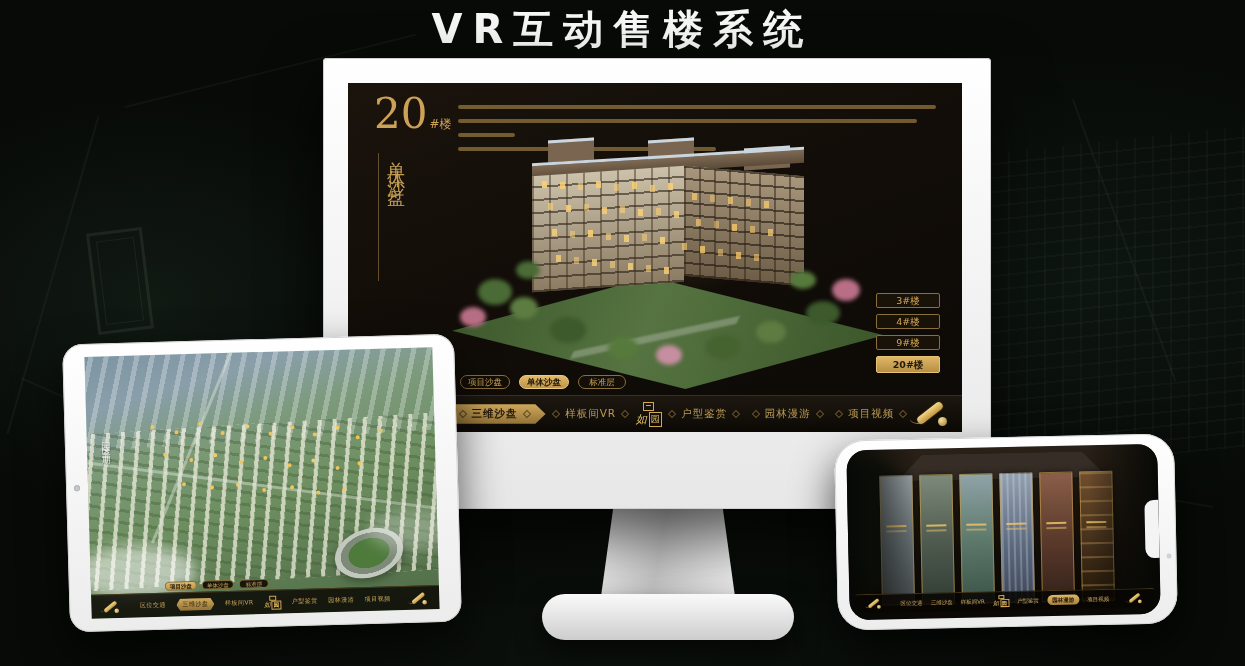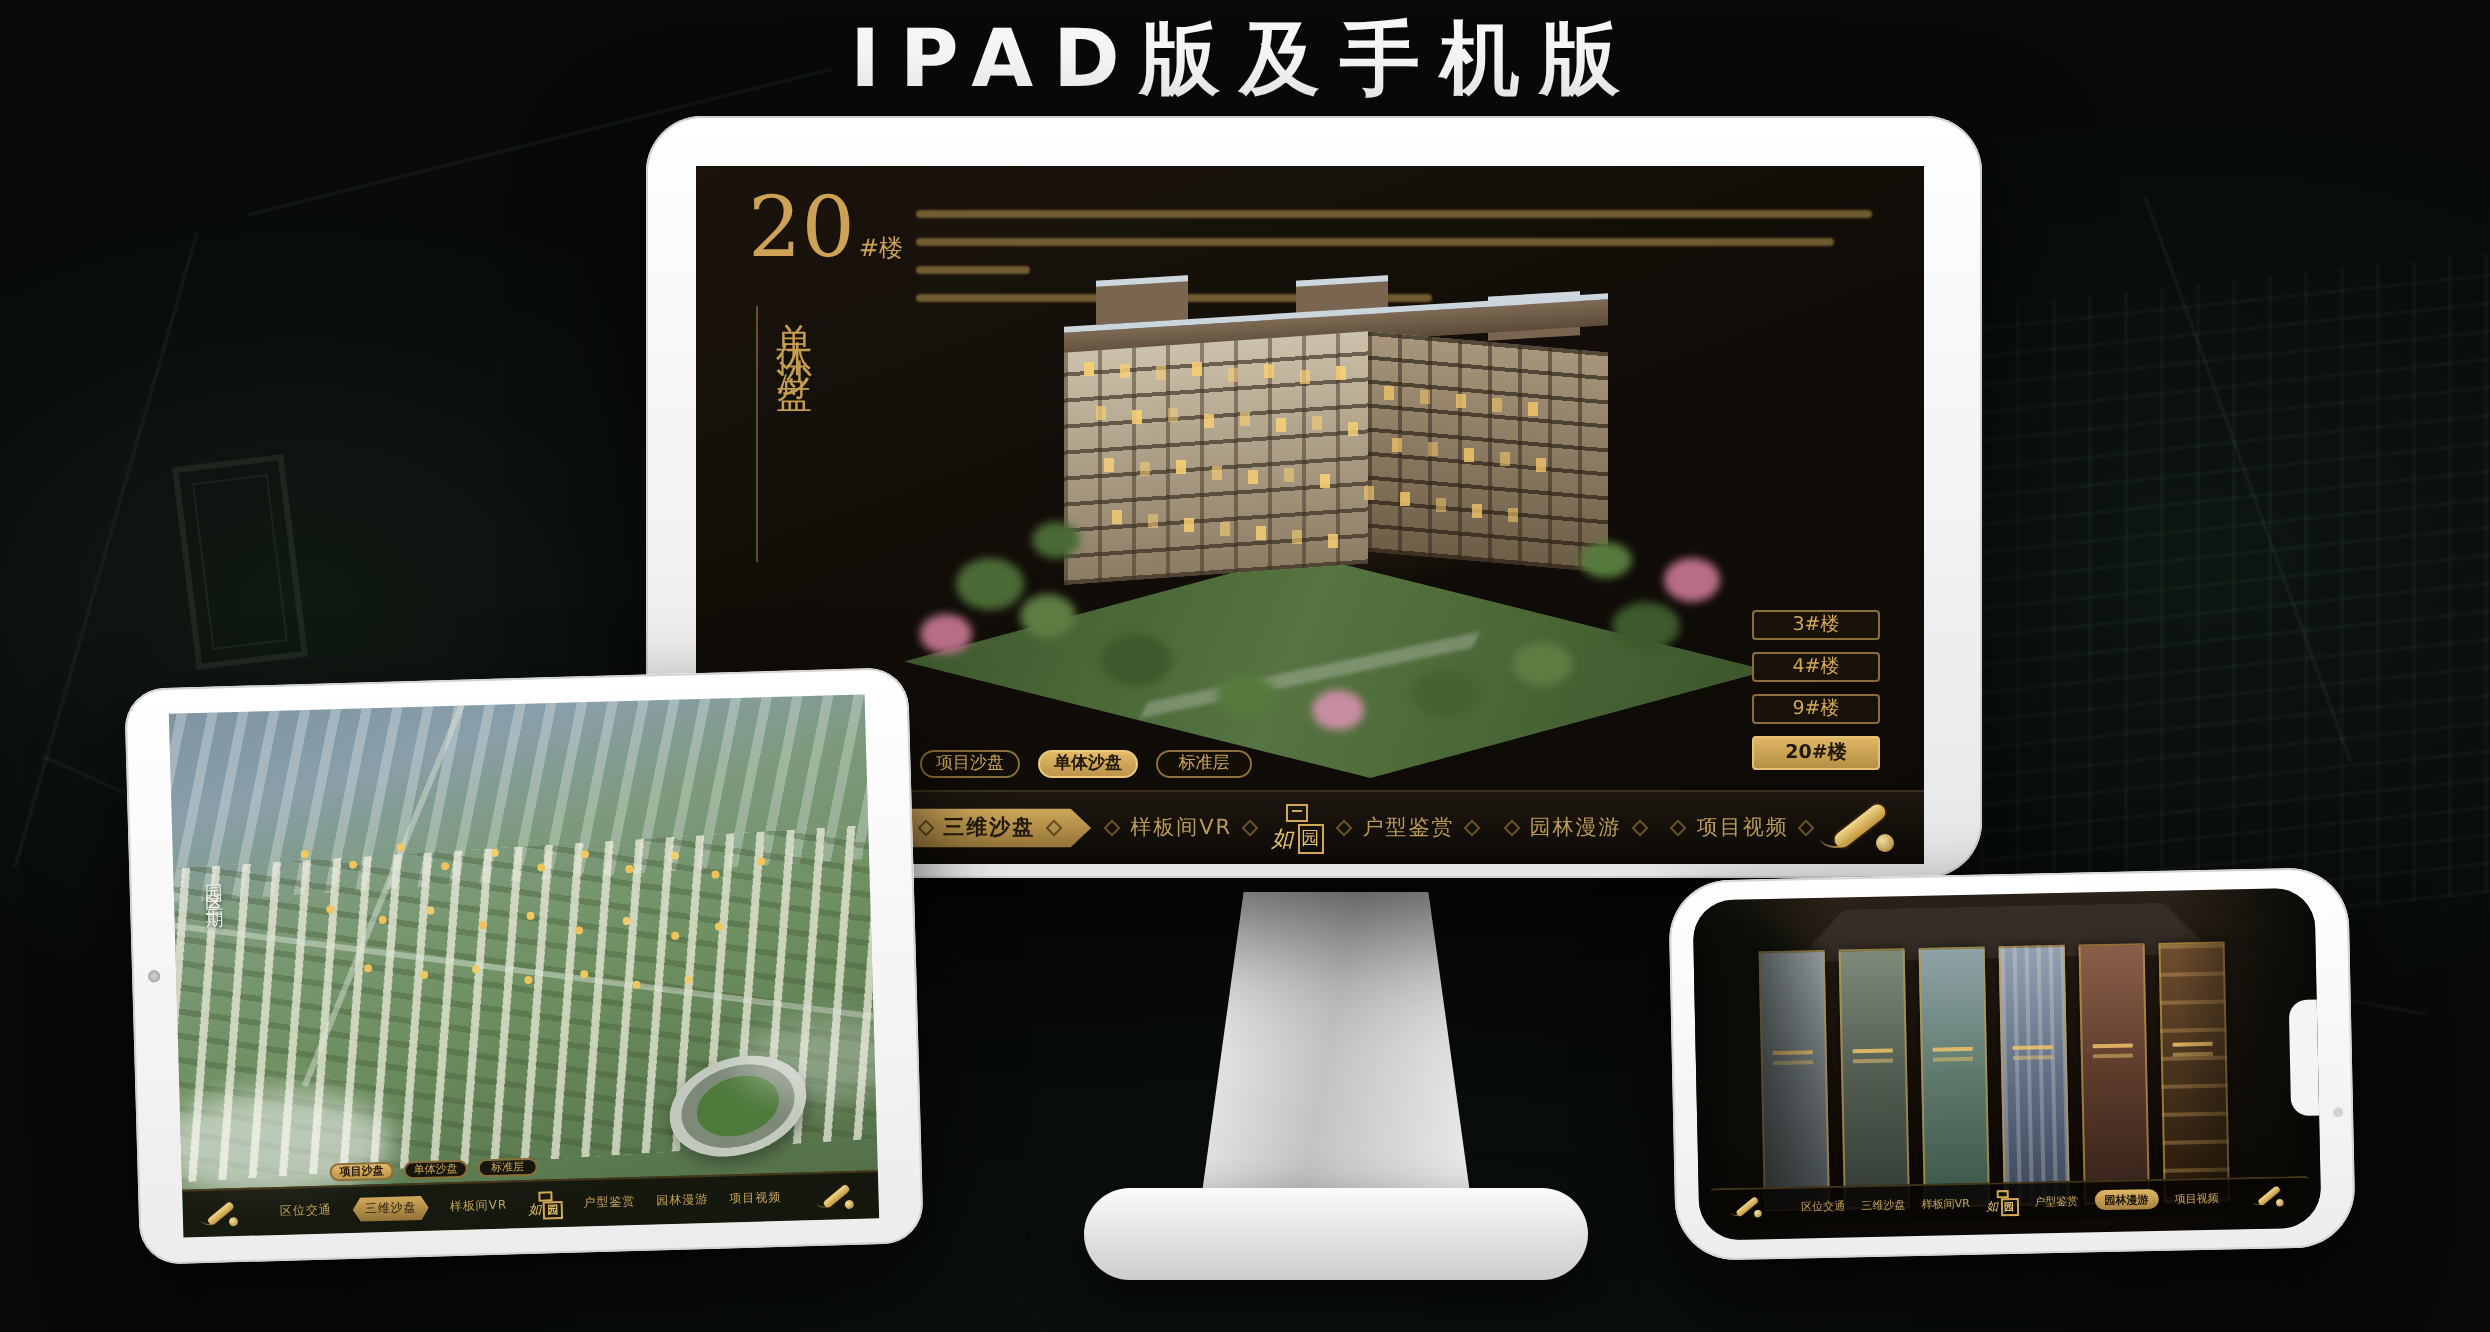--- a/index.html
+++ b/index.html
@@ -25,22 +25,22 @@
   .bg-grid{ position:absolute; right:0; top:140px; width:255px; height:320px; opacity:.8; transform:skewY(-6deg);
     background:
       repeating-linear-gradient(0deg, rgba(150,175,150,.05) 0 2px, transparent 2px 14px),
       repeating-linear-gradient(90deg, rgba(150,175,150,.05) 0 2px, transparent 2px 18px); }
 
   
   .title{ position:absolute; top:2px; left:0; width:100%; text-align:center;
     font-size:40px; font-weight:700; letter-spacing:10px; color:#f7f7f7; }
 
   
-  .monitor{ position:absolute; left:323px; top:58px; width:668px; height:381px;
-    background:linear-gradient(#ffffff,#e7e7e7); border-radius:28px;
+  .monitor{ position:absolute; left:323px; top:58px; width:668px; height:451px;
+    background:linear-gradient(#ffffff,#e7e7e7); border-radius:4px;
     box-shadow:0 24px 60px rgba(0,0,0,.65), inset 0 0 0 1px #cfcfcf; z-index:2; }
   .m-neck{ position:absolute; left:598px; top:446px; width:140px; height:152px; z-index:1;
     background:linear-gradient(100deg,#f1f1f1 0%,#c3c3c3 48%,#ececec 100%);
     clip-path:polygon(17% 0, 83% 0, 98% 100%, 2% 100%); }
   .m-base{ position:absolute; left:542px; top:594px; width:252px; height:46px; border-radius:24px;
     background:linear-gradient(#fbfbfb,#cdcdcd); box-shadow:0 12px 26px rgba(0,0,0,.6); z-index:1; }
   .m-screen{ position:absolute; left:25px; top:25px; width:614px; height:349px; overflow:hidden;
     background:linear-gradient(160deg,#1b140d 0%, #120d08 45%, #0c0906 100%); }
 
   
@@ -93,21 +93,21 @@
       226px 48px rgba(240,195,105,.8), 10px 48px rgba(247,206,116,.85), 28px 50px rgba(247,206,116,.55),
       46px 49px rgba(247,206,116,.9), 64px 52px rgba(247,206,116,.65), 82px 54px rgba(247,206,116,.85),
       100px 53px rgba(247,206,116,.55), 118px 56px rgba(247,206,116,.9), 140px 62px rgba(240,195,105,.7),
       158px 65px rgba(240,195,105,.85), 176px 68px rgba(240,195,105,.55), 194px 71px rgba(240,195,105,.8),
       212px 73px rgba(240,195,105,.6), 14px 74px rgba(247,206,116,.8), 32px 76px rgba(247,206,116,.55),
       50px 78px rgba(247,206,116,.85), 68px 80px rgba(247,206,116,.6), 86px 82px rgba(247,206,116,.85),
       104px 84px rgba(247,206,116,.6), 122px 86px rgba(247,206,116,.85); }
   .tree{ position:absolute; border-radius:50%; filter:blur(2px); }
 
   
-  .bbtn-col{ position:absolute; right:22px; top:210px; display:flex; flex-direction:column; gap:6px;margin-top:12px; }
+  .bbtn-col{ position:absolute; right:22px; top:210px; display:flex; flex-direction:column; gap:6px; }
   .bbtn{ width:64px; height:15px; font-size:9.5px; line-height:13px; text-align:center;
     color:#d3a855; background:#191209; border:1px solid #8a6f3a; border-radius:2px; cursor:pointer;
     font-family:inherit; }
   .bbtn.active{ height:17px; background:linear-gradient(#e0b766,#b68f45); color:#231a0b; font-weight:700;
     border-color:#e6c274; }
 
   
   .subtabs{ position:absolute; left:112px; top:292px; display:flex; gap:9px; }
   .pill{ min-width:48px; height:14px; padding:0 7px; border-radius:8px; font-size:8.5px; line-height:12px;
     text-align:center; color:#cfa85a; border:1px solid #8a6f3a; background:rgba(20,14,7,.9); cursor:pointer; }
@@ -243,21 +243,21 @@
 <div class="stage">
 
   <div class="map-line ml1"></div>
   <div class="map-line ml2"></div>
   <div class="map-line ml3"></div>
   <div class="map-line ml4"></div>
   <div class="map-line ml5"></div>
   <div class="bg-frame"></div>
   <div class="bg-grid"></div>
 
-  <h1 class="title">IPAD版及手机版</h1>
+  <h1 class="title">VR互动售楼系统</h1>
 
   <div class="m-neck"></div>
   <div class="m-base"></div>
 
   <div class="monitor">
     <div class="m-screen">
 
       <div class="m-heading">
         <span class="num">20</span><span class="suf">#楼</span>
       </div>

